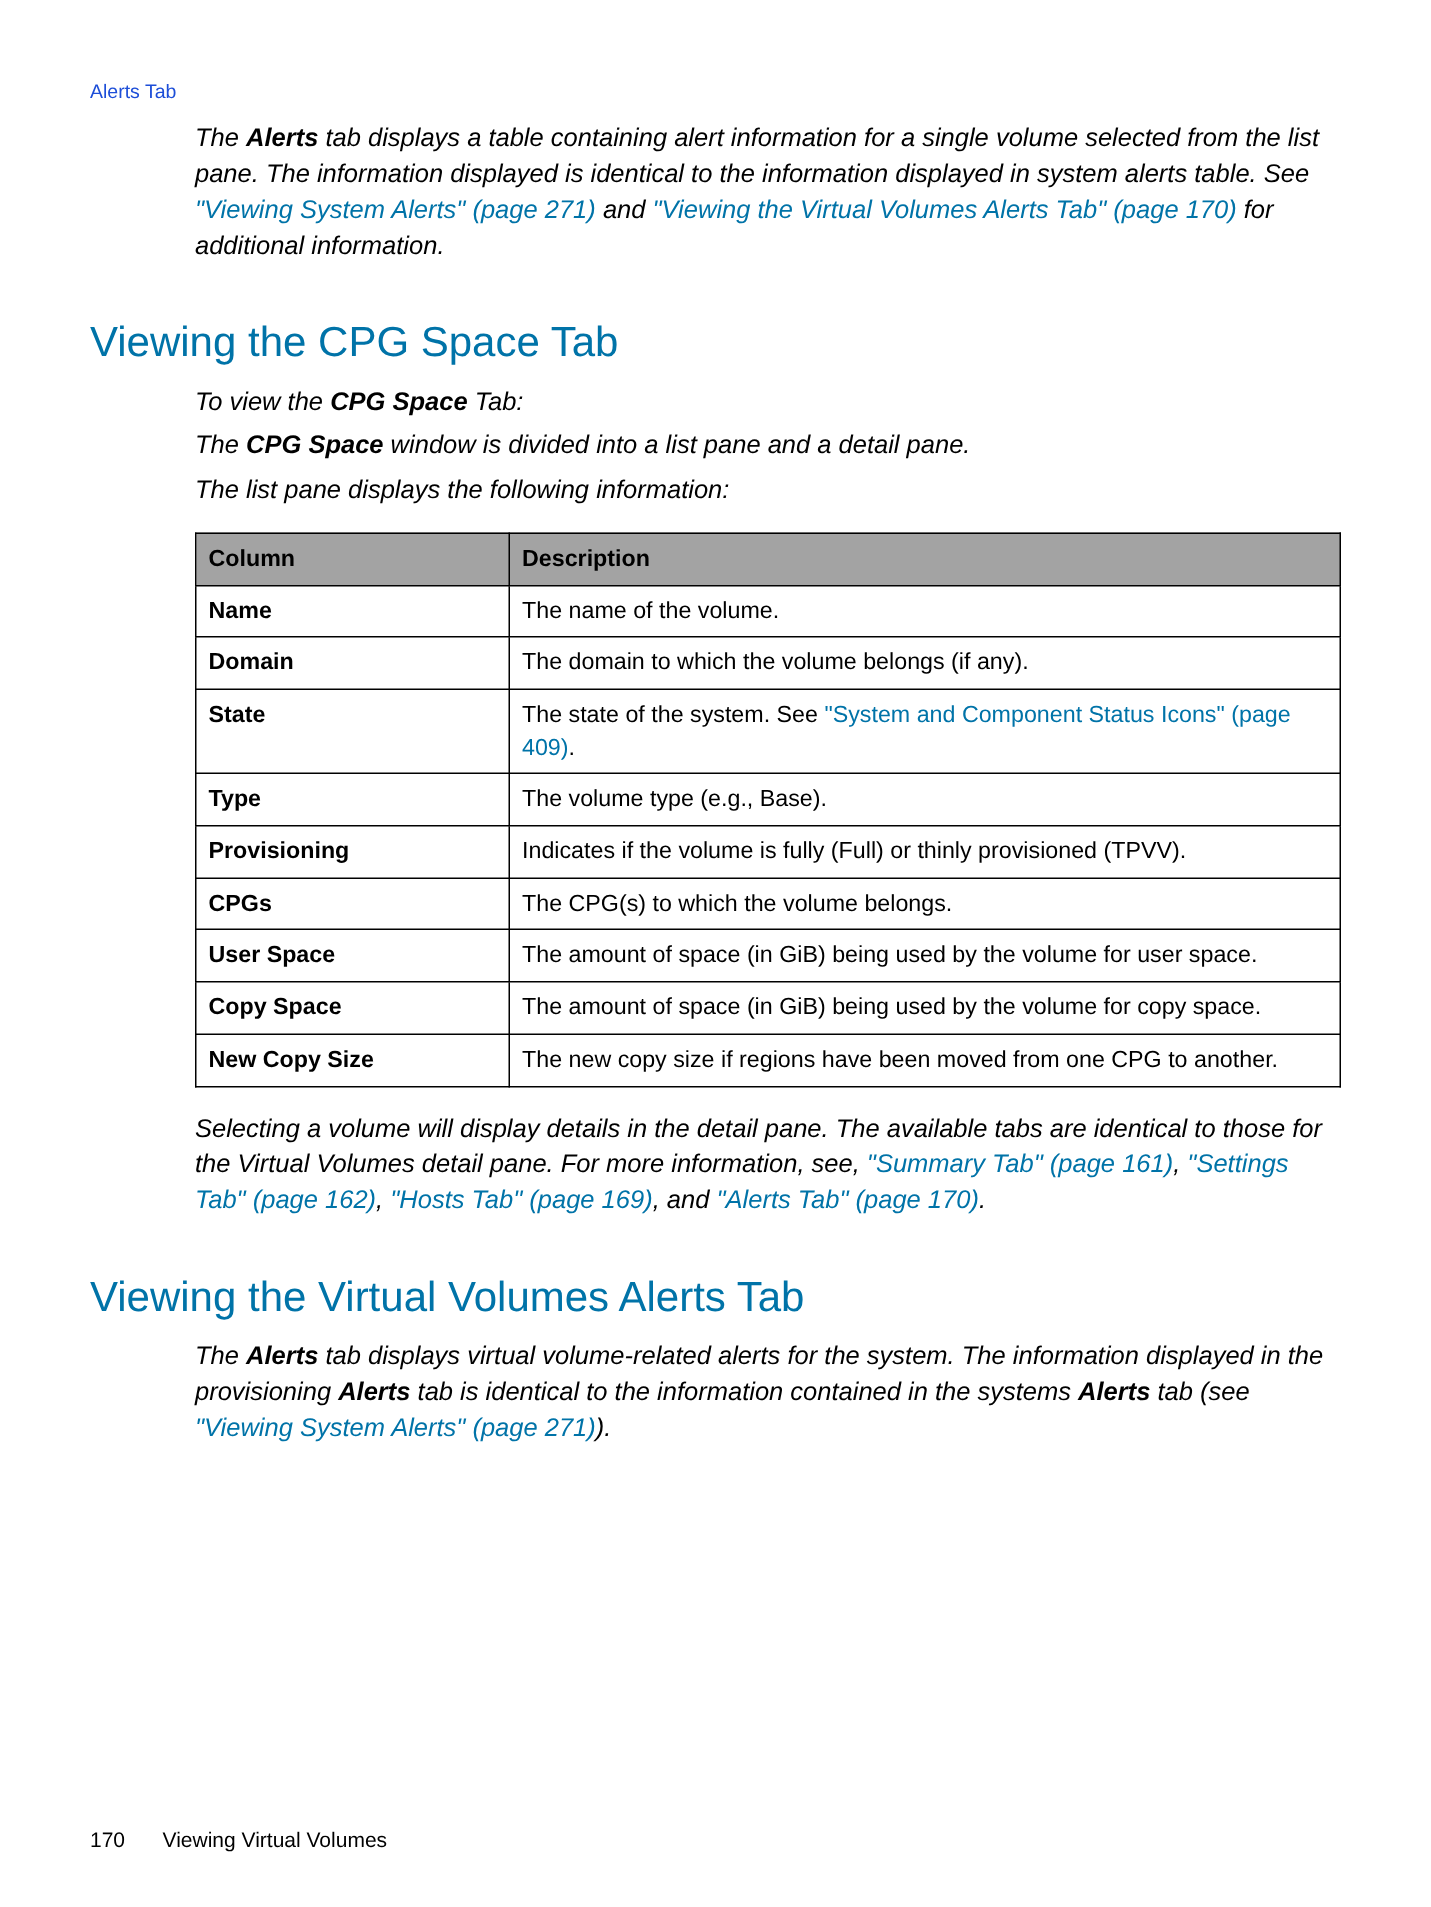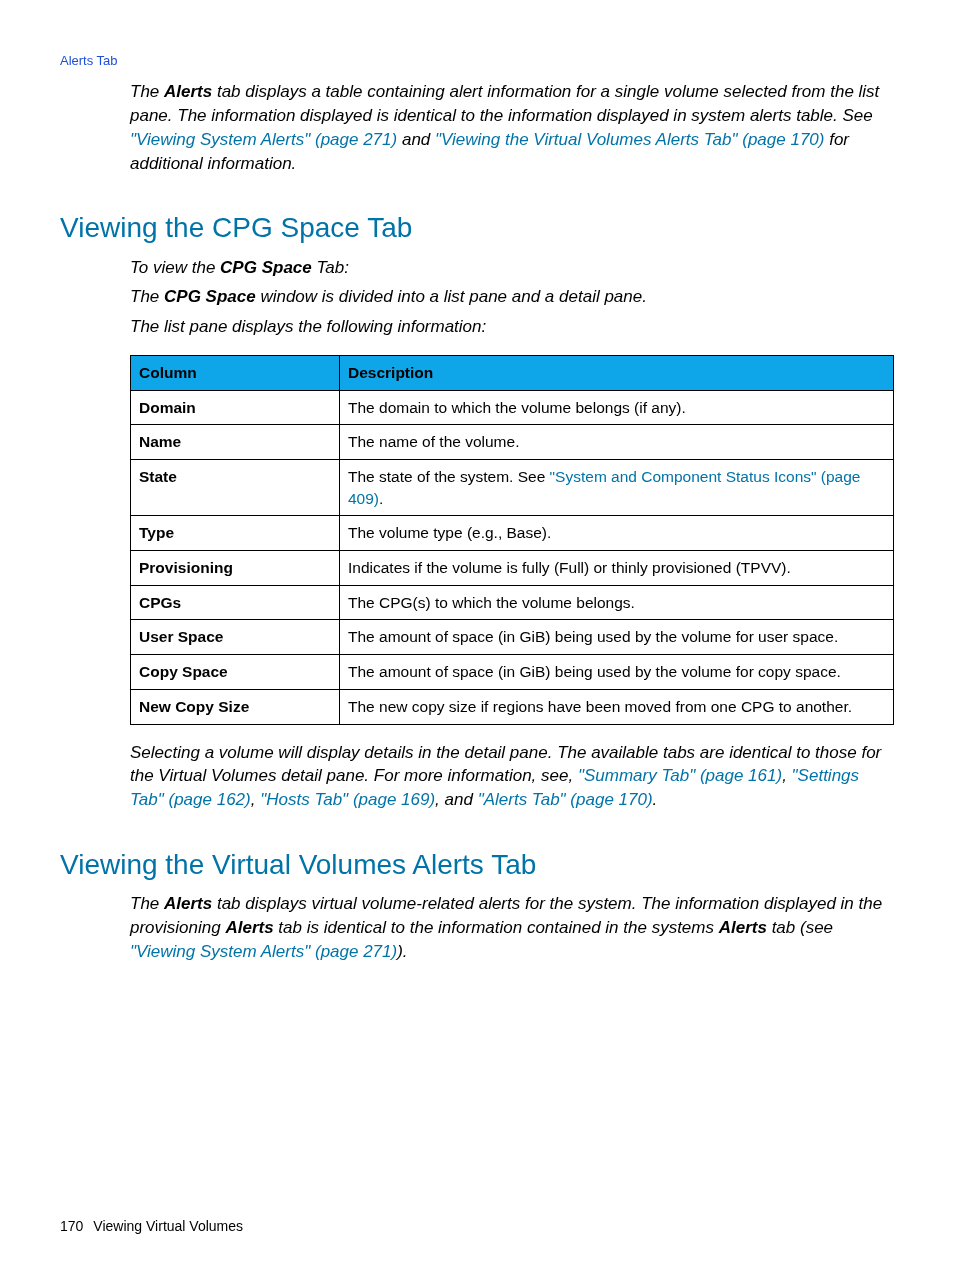--- a/index.html
+++ b/index.html
@@ -50,33 +50,33 @@
     font-size: 15.5px;
   }
   th, td {
     border: 1px solid #000;
     padding: 6px 8px;
     text-align: left;
     vertical-align: top;
   }
   th {
     font-weight: bold;
-    background: #0ea5e9;
+    background: #a3a3a3;
   }
   td.colname {
     font-weight: bold;
     width: 192px;
   }
   .footer {
     position: fixed;
     bottom: 34px;
     left: 60px;
     font-size: 14px;
   }
-  .footer .pnum { margin-right: 10px; text-align: right; }
+  .footer .pnum { margin-right: 25px; text-align: right; }
   b { font-weight: bold; }
 </style>
 </head>
 <body>
 
 <h3 class="minor">Alerts Tab</h3>
 <div class="indent">
   <p>
     <span>The </span><b>Alerts</b><span> tab displays a table containing alert information for a single volume selected from the list pane. The information displayed is identical to the information displayed in system alerts table. See </span><a class="xref">"Viewing System Alerts" (page 271)</a><span> and </span><a class="xref">"Viewing the Virtual Volumes Alerts Tab" (page 170)</a><span> for additional information.</span>
   </p>
@@ -94,26 +94,26 @@
 
   <table>
     <thead>
       <tr>
         <th>Column</th>
         <th>Description</th>
       </tr>
     </thead>
     <tbody id="cpg-tbody">
         <tr>
+          <td class="colname">Name</td>
+          <td>The name of the volume.</td>
+        </tr>
+        <tr>
           <td class="colname">Domain</td>
           <td>The domain to which the volume belongs (if any).</td>
-        </tr>
-        <tr>
-          <td class="colname">Name</td>
-          <td>The name of the volume.</td>
         </tr>
         <tr>
           <td class="colname">State</td>
           <td><span>The state of the system. See </span><a class="xref">"System and Component Status Icons" (page 409)</a><span>.</span></td>
         </tr>
         <tr>
           <td class="colname">Type</td>
           <td>The volume type (e.g., Base).</td>
         </tr>
         <tr>

